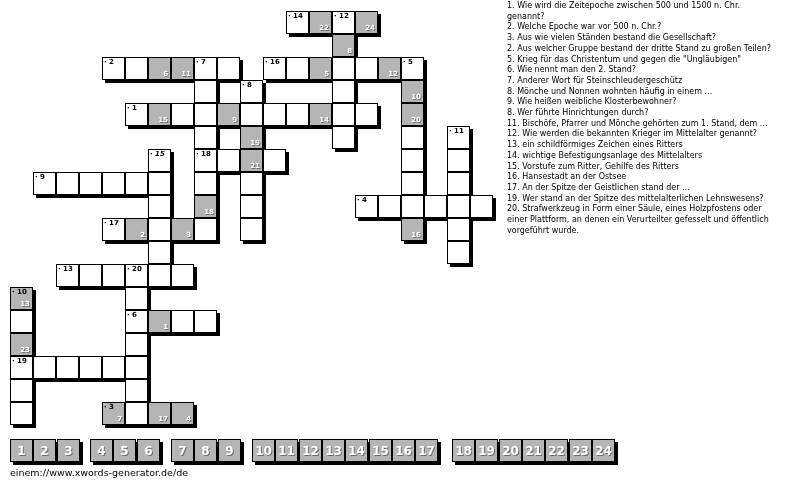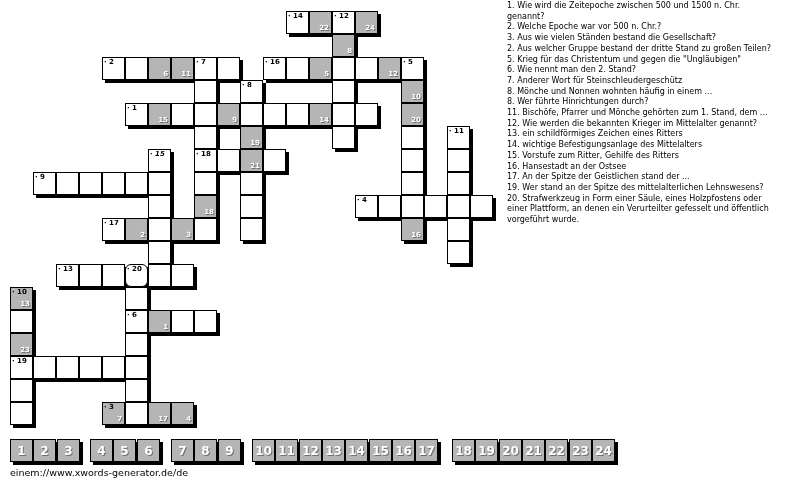--- a/index.html
+++ b/index.html
@@ -191,21 +191,21 @@
         <span class="snum">2</span>
       </div>
       <div class="cell gray" style="left: 171px; top: 218px;">
         <span class="snum">3</span>
       </div>
       <div class="cell" style="left: 56px; top: 264px;">
         <span class="lbl">· 13</span>
       </div>
       <div class="cell" style="left: 79px; top: 264px;"></div>
       <div class="cell" style="left: 102px; top: 264px;"></div>
-      <div class="cell" style="left: 125px; top: 264px; border-radius: 6px;">
+      <div class="cell" style="left: 125px; top: 264px;">
         <span class="lbl">· 20</span>
       </div>
       <div class="cell" style="left: 171px; top: 264px;"></div>
       <div class="cell" style="left: 125px; top: 287px;"></div>
       <div class="cell" style="left: 125px; top: 310px;">
         <span class="lbl">· 6</span>
       </div>
       <div class="cell" style="left: 125px; top: 333px;"></div>
       <div class="cell" style="left: 125px; top: 356px;"></div>
       <div class="cell" style="left: 125px; top: 379px;"></div>
@@ -245,20 +245,21 @@
     </div>
   <div id="clues">
       <div class="clue">1. Wie wird die Zeitepoche zwischen 500 und 1500 n. Chr. genannt?</div>
       <div class="clue">2. Welche Epoche war vor 500 n. Chr.?</div>
       <div class="clue">3. Aus wie vielen Ständen bestand die Gesellschaft?</div>
       <div class="clue">2. Aus welcher Gruppe bestand der dritte Stand zu großen Teilen?</div>
       <div class="clue">5. Krieg für das Christentum und gegen die "Ungläubigen"</div>
       <div class="clue">6. Wie nennt man den 2. Stand?</div>
       <div class="clue">7. Anderer Wort für Steinschleudergeschütz</div>
       <div class="clue">8. Mönche und Nonnen wohnten häufig in einem ...</div>
+      <div class="clue">9. Wie heißen weibliche Klosterbewohner?</div>
       <div class="clue">8. Wer führte Hinrichtungen durch?</div>
       <div class="clue">11. Bischöfe, Pfarrer und Mönche gehörten zum 1. Stand, dem ...</div>
       <div class="clue">12. Wie werden die bekannten Krieger im Mittelalter genannt?</div>
       <div class="clue">13. ein schildförmiges Zeichen eines Ritters</div>
       <div class="clue">14. wichtige Befestigungsanlage des Mittelalters</div>
       <div class="clue">15. Vorstufe zum Ritter, Gehilfe des Ritters</div>
       <div class="clue">16. Hansestadt an der Ostsee</div>
       <div class="clue">17. An der Spitze der Geistlichen stand der ...</div>
       <div class="clue">19. Wer stand an der Spitze des mittelalterlichen Lehnswesens?</div>
       <div class="clue">20. Strafwerkzeug in Form einer Säule, eines Holzpfostens oder einer Plattform, an denen ein Verurteilter gefesselt und öffentlich vorgeführt wurde.</div>

